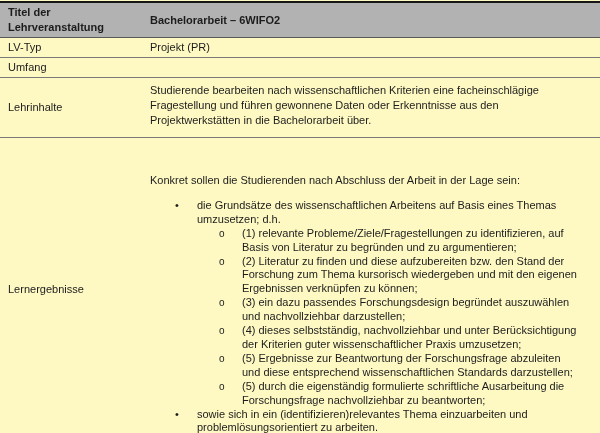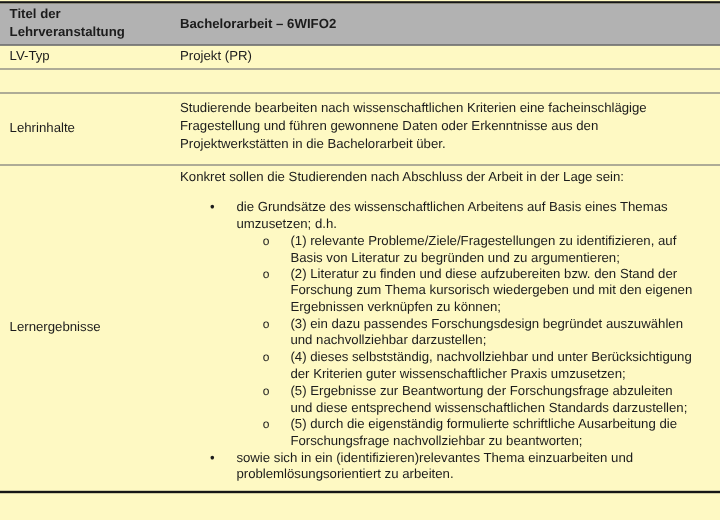--- a/index.html
+++ b/index.html
@@ -65,20 +65,21 @@
   .lernergebnisse-row {
     border-bottom: none;
   }
   .lernergebnisse-row .cell-value {
     padding-top: 4px;
     padding-bottom: 6px;
     line-height: 13.9px;
   }
   .intro-line {
     margin-bottom: 11px;
+    margin-top: 32px;
   }
   .li {
     display: flex;
     align-items: flex-start;
   }
   .li-l1 { margin-left: 25px; }
   .li-l1 .marker {
     width: 22px;
     flex: none;
   }
@@ -102,20 +103,21 @@
       <div class="cell-label">Titel der Lehrveranstaltung</div>
       <div class="cell-value">Bachelorarbeit – 6WIFO2</div>
     </div>
 
     <div class="t-row simple-row">
       <div class="cell-label">LV-Typ</div>
       <div class="cell-value">Projekt (PR)</div>
     </div>
 
     <div class="t-row simple-row">
+      <div class="cell-label">Umfang</div>
     </div>
 
 
     <div class="t-row content-row lehrinhalte-row">
       <div class="cell-label">Lehrinhalte</div>
       <div class="cell-value">Studierende bearbeiten nach wissenschaftlichen Kriterien eine facheinschlägige Fragestellung und führen gewonnene Daten oder Erkenntnisse aus den Projektwerkstätten in die Bachelorarbeit über.</div>
     </div>
 
     <div class="t-row content-row lernergebnisse-row">
       <div class="cell-label">Lernergebnisse</div>

